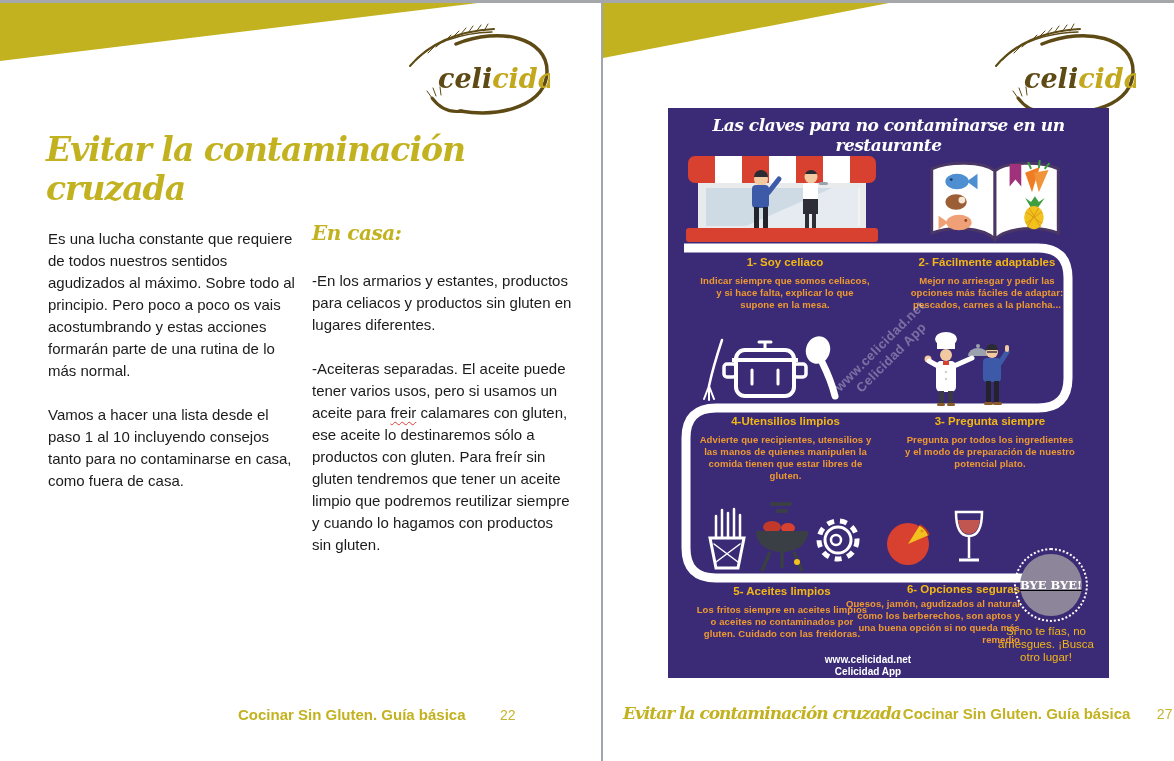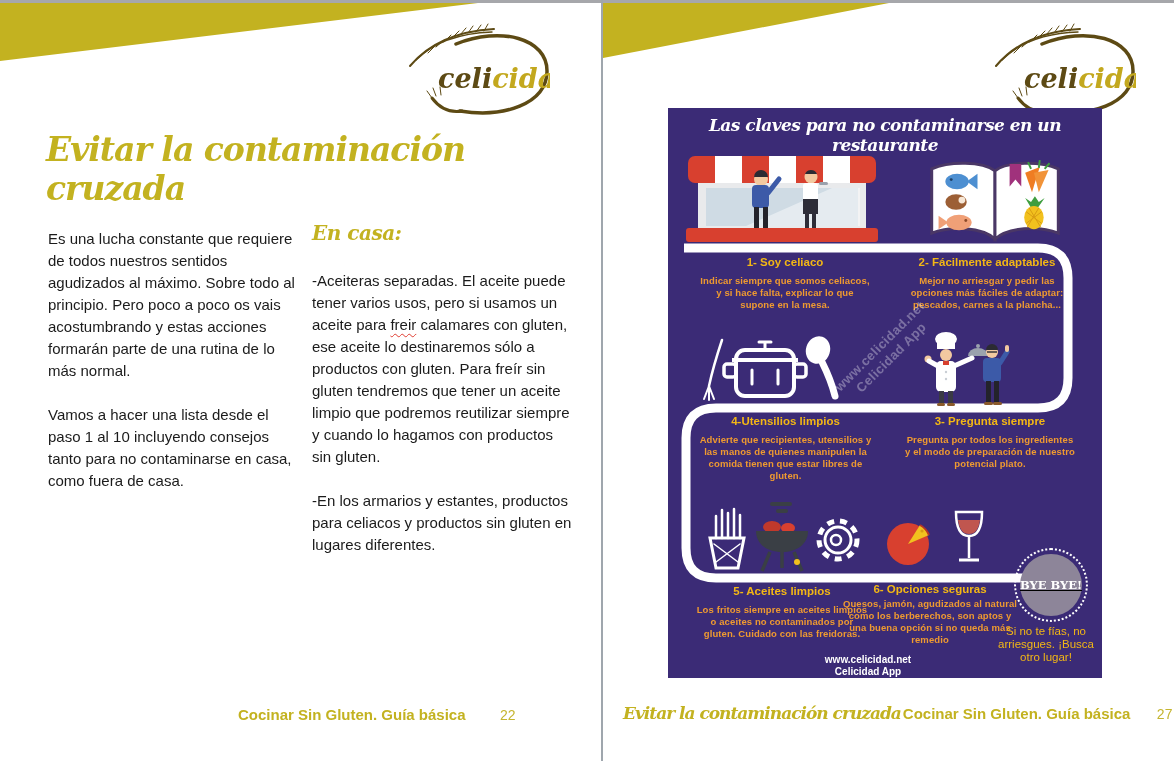--- a/index.html
+++ b/index.html
@@ -29,21 +29,21 @@
   .misspelled{text-decoration:underline wavy #e03c31 1px;text-underline-offset:3px;}
   .footer{position:absolute;color:var(--brand-yellow,#c3b220);white-space:nowrap;}
   .footer-left{left:238px;top:706px;}
   .footer-right{left:20px;top:703px;}
   .footer .book{font-weight:bold;font-size:15px;}
   .footer .pagenum{font-size:14px;margin-left:30px;color:#c5b52f;}
   .footer .chapter{font-size:17px;letter-spacing:-1px;margin-right:2px;}
   
   .infographic{
     position:absolute;left:65px;top:108px;width:434px;height:570px;
-    background:var(--purple,#3b2b76);overflow:hidden;
+    background:var(--purple,#3b2b76);overflow:hidden;padding-left:7px;
   }
   .info-title{
     position:absolute;left:0;top:7px;width:100%;text-align:center;color:#fff;
     font-size:17px;line-height:1.2;letter-spacing:-0.5px;
   }
   .route-svg{position:absolute;left:0;top:0;}
   .illus{position:absolute;}
   .step{position:absolute;text-align:center;}
   .step-heading{color:var(--step-heading-yellow,#f3b715);font-weight:bold;font-size:11.5px;line-height:1.2;}
   .step-body{color:var(--step-body-orange,#ef9a30);font-weight:bold;font-size:9.5px;line-height:1.27;margin-top:5px;letter-spacing:0.1px;}
@@ -95,22 +95,22 @@
 
     <h1 class="script page-title">Evitar la contaminación cruzada</h1>
 
     <div class="body-col col-1">
       <p>Es una lucha constante que requiere de todos nuestros sentidos agudizados al máximo. Sobre todo al principio. Pero poco a poco os vais acostumbrando y estas acciones formarán parte de una rutina de lo más normal.</p>
       <p>Vamos a hacer una lista desde el paso 1 al 10 incluyendo consejos tanto para no contaminarse en casa, como fuera de casa.</p>
     </div>
 
     <div class="body-col col-2">
       <h2 class="script sec-heading">En casa:</h2>
+      <p>-En los armarios y estantes, productos para celiacos y productos sin gluten en lugares diferentes.</p>
       <p><span>-Aceiteras separadas. El aceite puede tener varios usos, pero si usamos un aceite para </span><span class="misspelled">freir</span><span> calamares con gluten, ese aceite lo destinaremos sólo a productos con gluten. Para freír sin gluten tendremos que tener un aceite limpio que podremos reutilizar siempre y cuando lo hagamos con productos sin gluten.</span></p>
-      <p>-En los armarios y estantes, productos para celiacos y productos sin gluten en lugares diferentes.</p>
     </div>
 
     <div class="footer footer-left">
       <span class="book">Cocinar Sin Gluten. Guía básica</span>
       <span class="pagenum">22</span>
     </div>
   </div>
 
   <div class="page page-right">
     <div class="wedge wedge-right"></div>
@@ -303,21 +303,21 @@
         <div class="step-body">Advierte que recipientes, utensilios y las manos de quienes manipulen la comida tienen que estar libres de gluten.</div>
       </div>
       <div class="step" style="left:236px;top:307px;width:172px;">
         <div class="step-heading">3- Pregunta siempre</div>
         <div class="step-body">Pregunta por todos los ingredientes y el modo de preparación de nuestro potencial plato.</div>
       </div>
       <div class="step" style="left:28px;top:477px;width:172px;">
         <div class="step-heading">5- Aceites limpios</div>
         <div class="step-body">Los fritos siempre en aceites limpios o aceites no contaminados por gluten. Cuidado con las freidoras.</div>
       </div>
-      <div class="step" style="left:172px;top:475px;width:180px;">
+      <div class="step" style="left:172px;top:475px;width:180px;text-align:right;">
         <div class="step-heading">6- Opciones seguras</div>
         <div class="step-body" style="margin-top:1px;">Quesos, jamón, agudizados al natural como los berberechos, son aptos y una buena opción si no queda más remedio</div>
       </div>
 
       <div class="watermark">
         <div>www.celicidad.net</div>
         <div>Celicidad App</div>
       </div>
 
       <div class="bye-badge">

